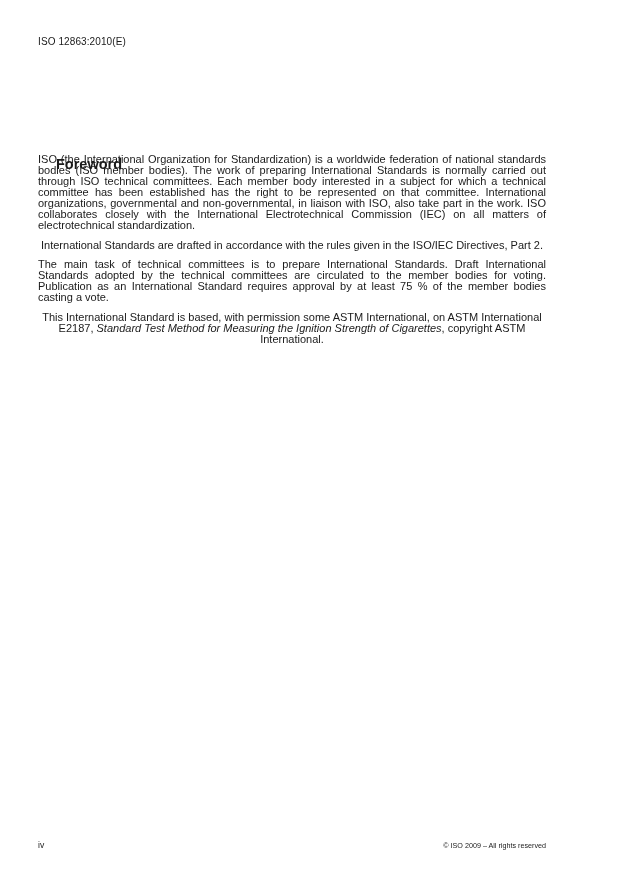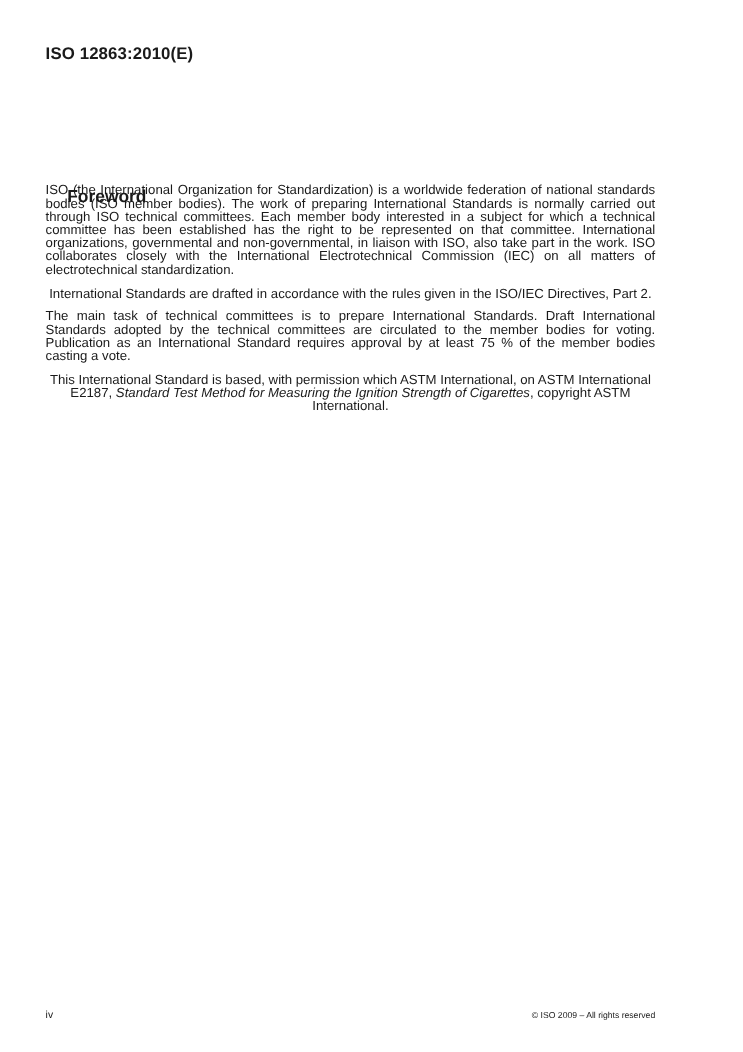--- a/index.html
+++ b/index.html
@@ -12,22 +12,22 @@
       height: 877px;
       position: relative;
       overflow: hidden;
       font-family: "Liberation Sans", sans-serif;
       color: #1a1a1a;
     }
     .header-id {
       position: absolute;
       left: 38px;
       top: 36px;
-      font-size: 14px;
-      font-weight: bold;
+      font-size: 10px;
+      font-weight: normal;
       letter-spacing: 0.1px;
     }
     .title {
       position: absolute;
       left: 38px;
       top: 138px;
       font-size: 14.5px;
       font-weight: bold;
       margin: 18px;
     }
@@ -66,17 +66,17 @@
 <body>
 
 <div class="header-id">ISO 12863:2010(E)</div>
 
 <h1 class="title">Foreword</h1>
 
 <div class="content">
   <p>ISO (the International Organization for Standardization) is a worldwide federation of national standards bodies (ISO member bodies). The work of preparing International Standards is normally carried out through ISO technical committees. Each member body interested in a subject for which a technical committee has been established has the right to be represented on that committee. International organizations, governmental and non-governmental, in liaison with ISO, also take part in the work. ISO collaborates closely with the International Electrotechnical Commission (IEC) on all matters of electrotechnical standardization.</p>
   <p class="left">International Standards are drafted in accordance with the rules given in the ISO/IEC Directives, Part 2.</p>
   <p>The main task of technical committees is to prepare International Standards. Draft International Standards adopted by the technical committees are circulated to the member bodies for voting. Publication as an International Standard requires approval by at least 75 % of the member bodies casting a vote.</p>
-  <p class="left"><span>This International Standard is based, with permission which ASTM International, on ASTM International E2187, </span><em>Standard Test Method for Measuring the Ignition Strength of Cigarettes</em><span>, copyright ASTM International.</span></p>
+  <p class="left"><span>This International Standard is based, with permission some ASTM International, on ASTM International E2187, </span><em>Standard Test Method for Measuring the Ignition Strength of Cigarettes</em><span>, copyright ASTM International.</span></p>
 </div>
 
 <div class="footer-page">iv</div>
 <div class="footer-copy">© ISO 2009 – All rights reserved</div>
 
 </body></html>

